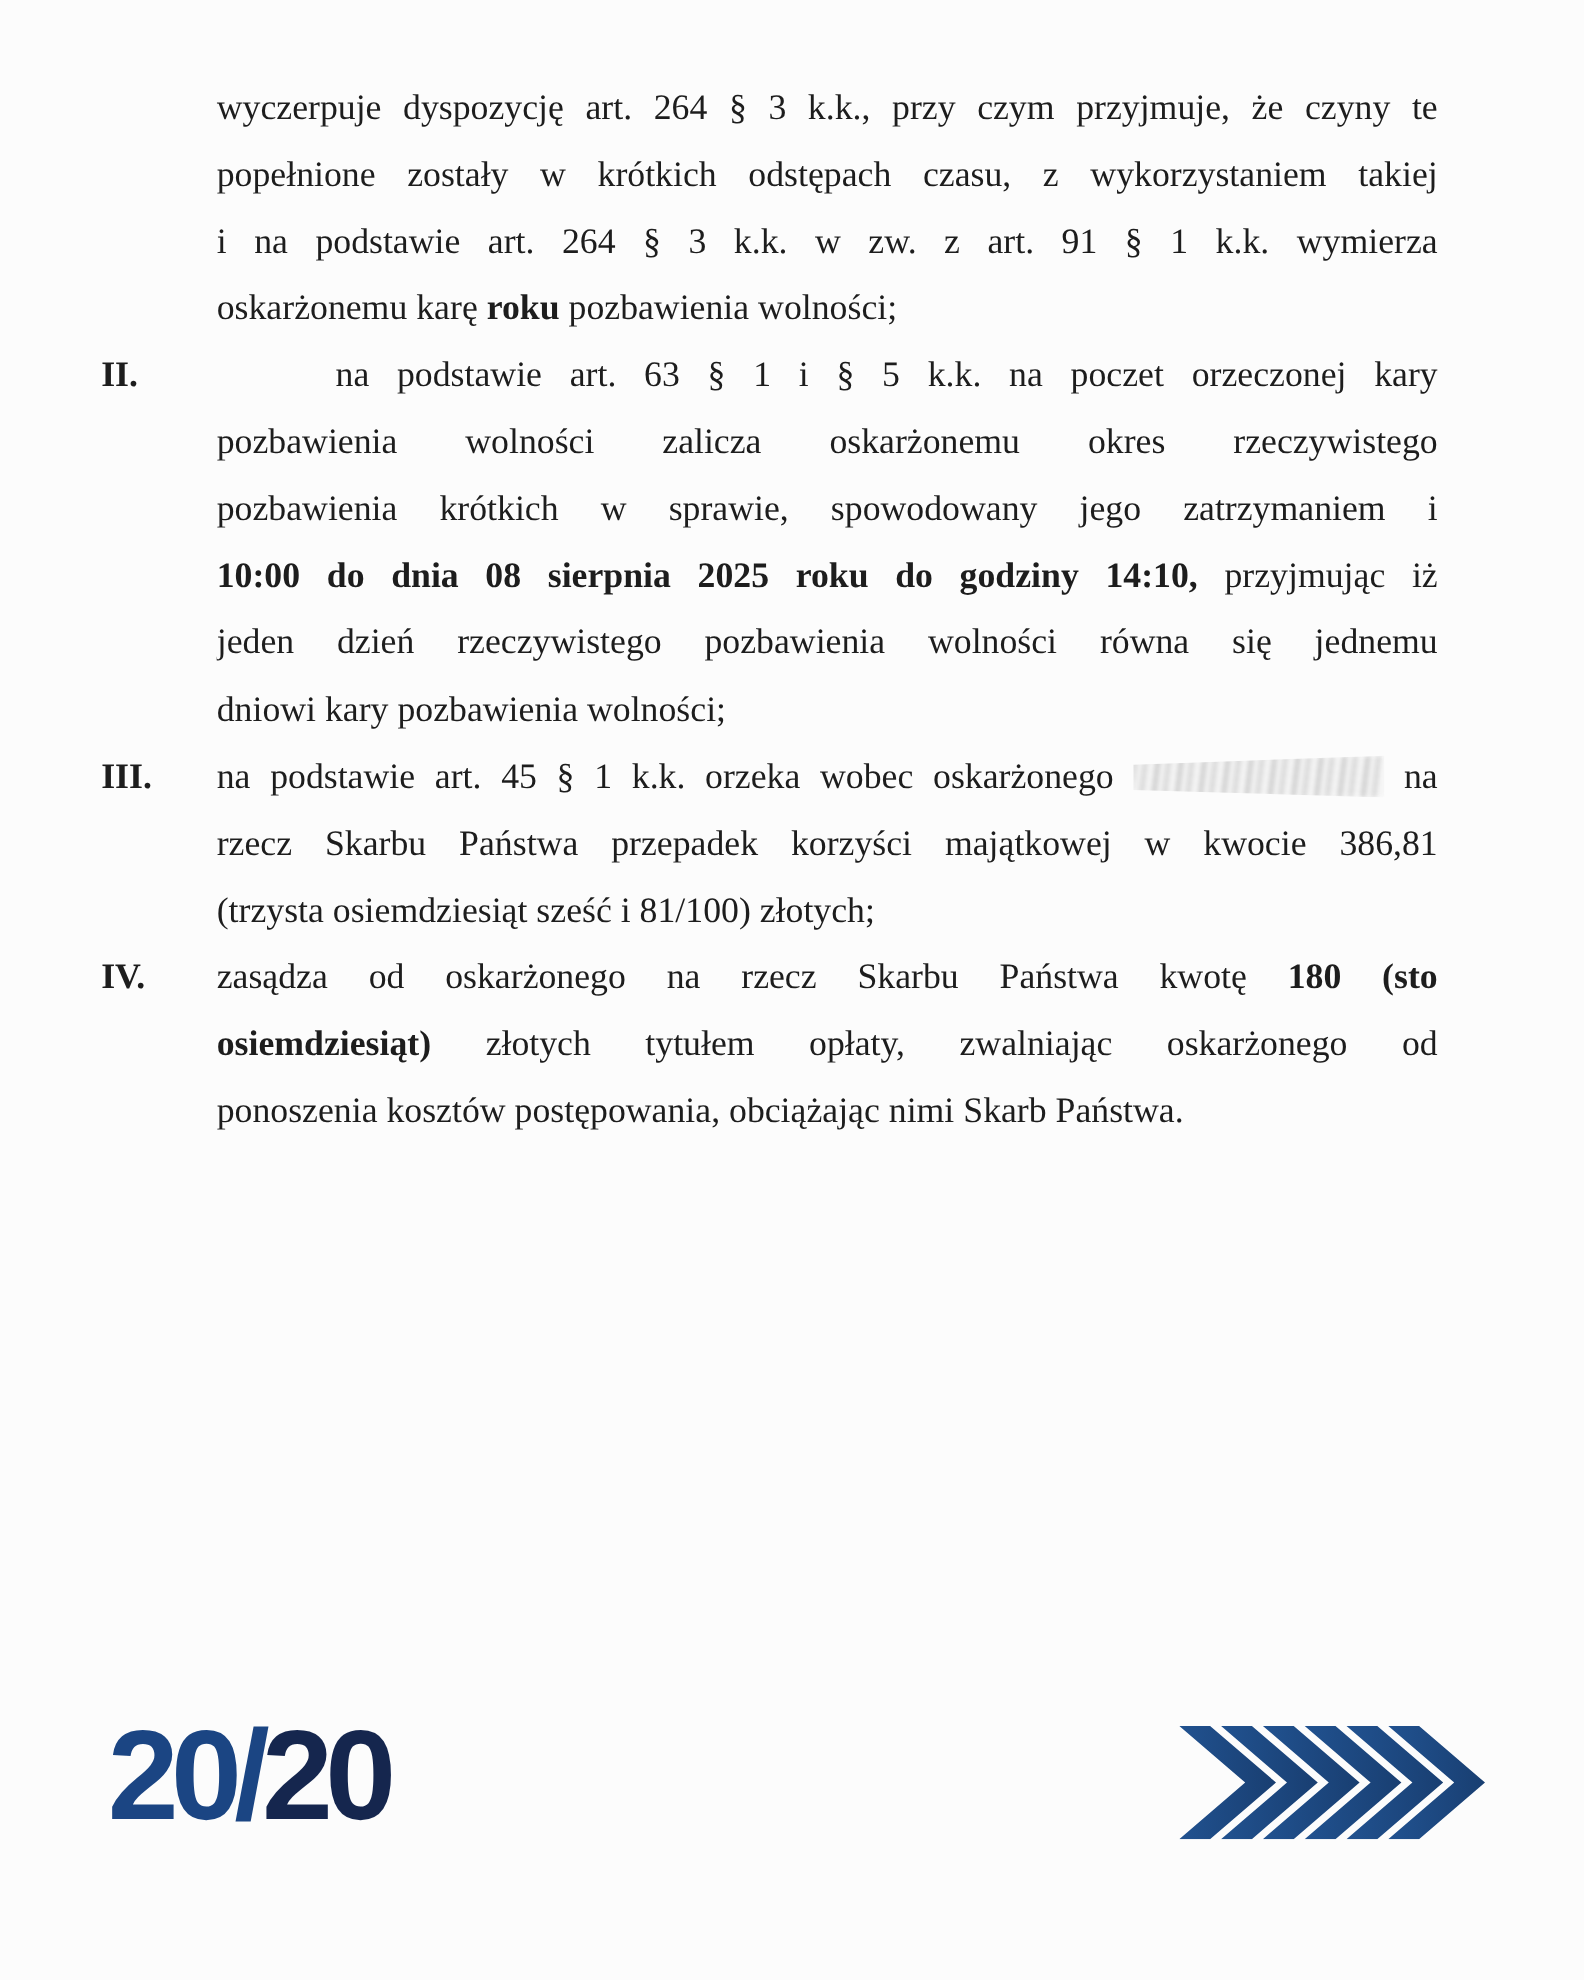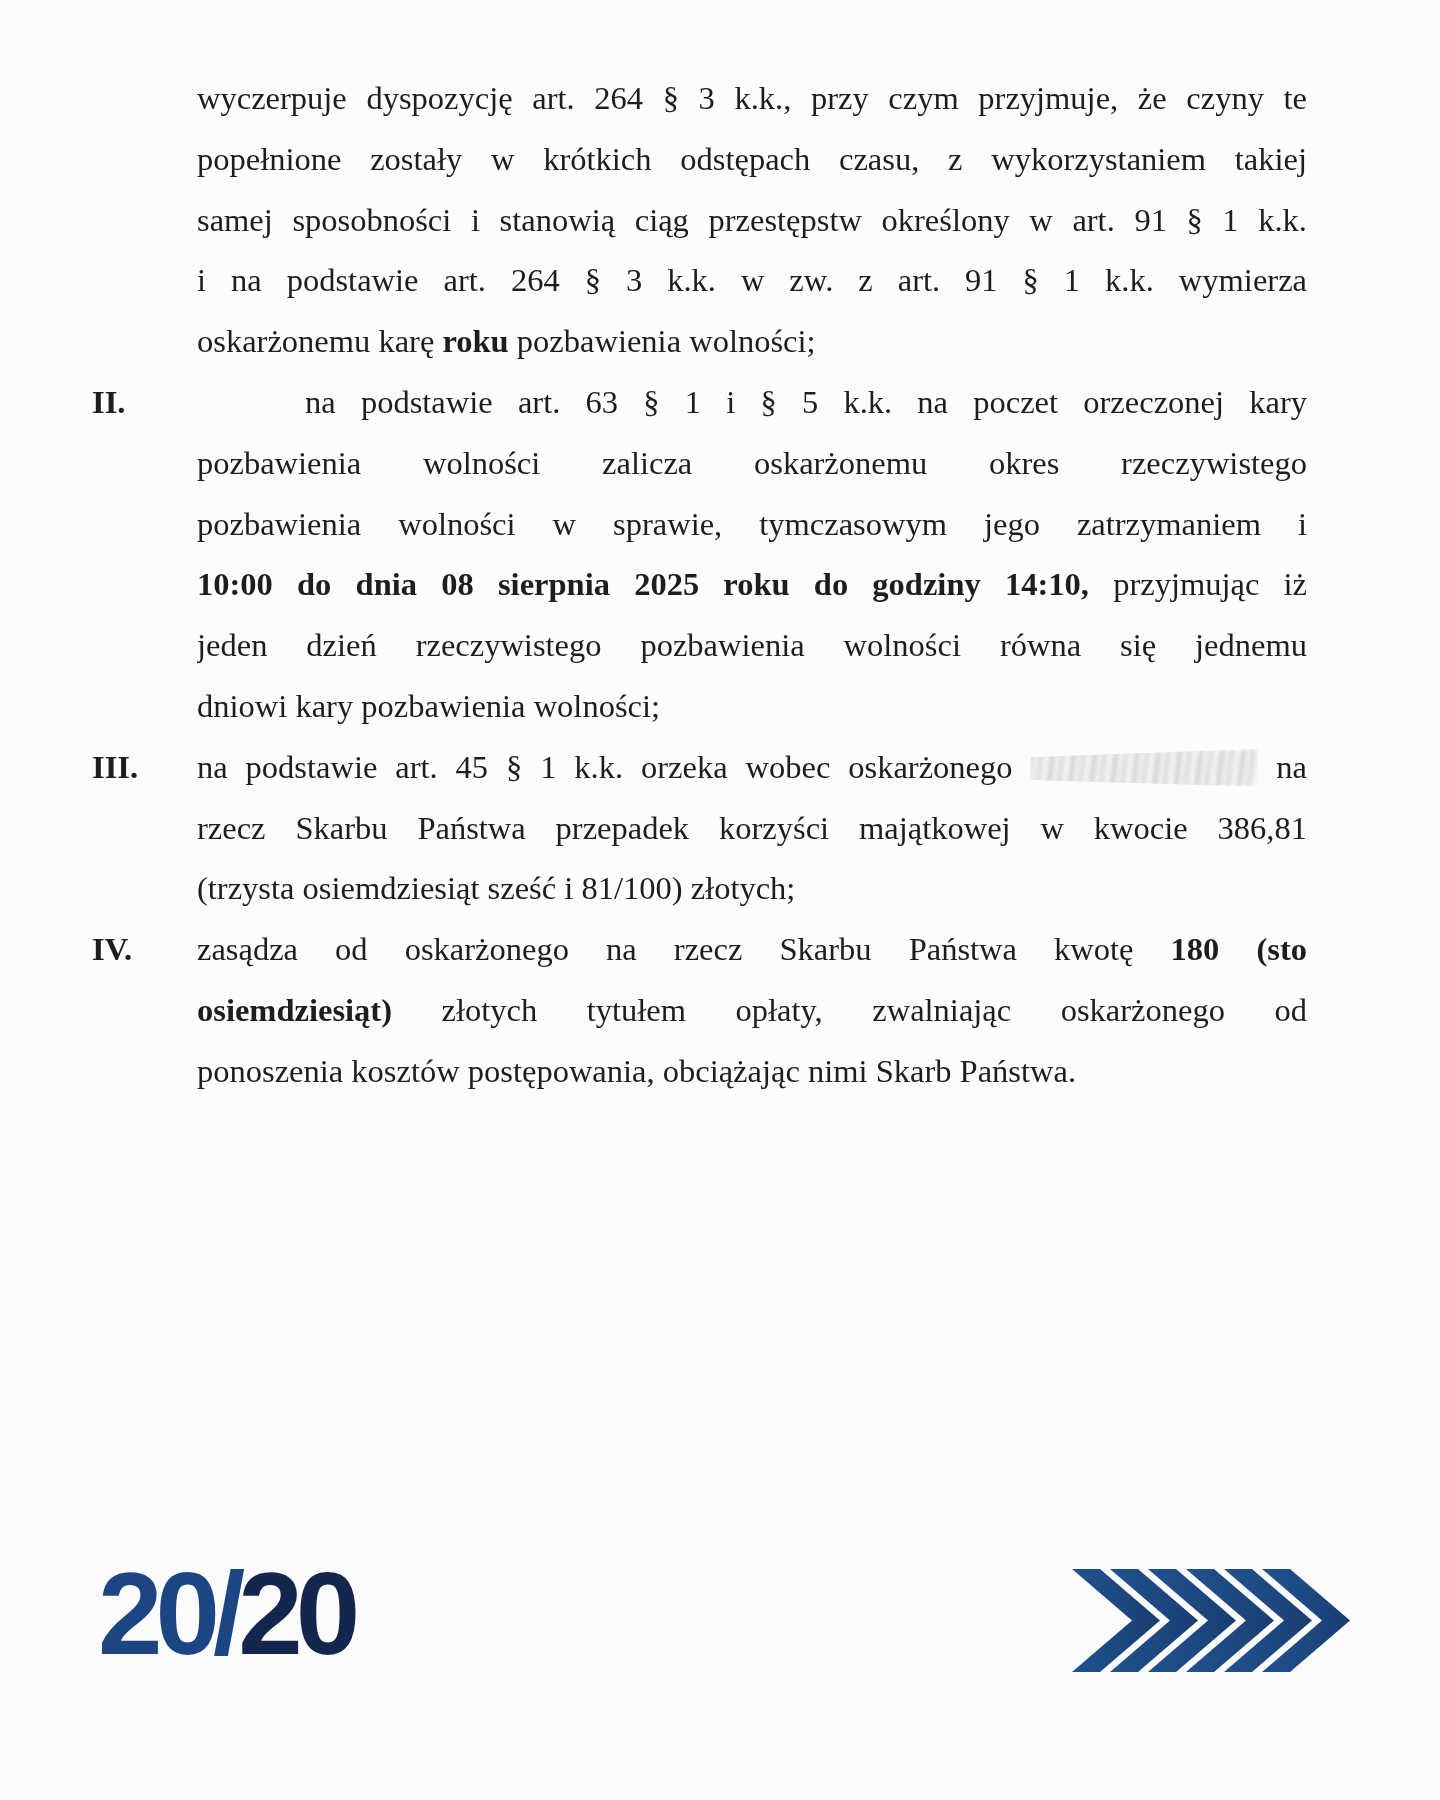--- a/index.html
+++ b/index.html
@@ -81,31 +81,30 @@
 <body>
 
 <div class="page">
 
   <main class="doc" id="doc">
       <div class="sec-row">
         <div class="numeral"></div>
         <div class="sec-body">
           <div class="line"><span class="">wyczerpuje dyspozycję art. 264 § 3 k.k., przy czym przyjmuje, że czyny te</span></div>
           <div class="line"><span class="">popełnione zostały w krótkich odstępach czasu, z wykorzystaniem takiej</span></div>
-          <div class="line"><span class="">samej sposobności i stanowią ciąg przestępstw określony w art. 91 § 1 k.k.</span></div>
           <div class="line"><span class="">i na podstawie art. 264 § 3 k.k. w zw. z art. 91 § 1 k.k. wymierza</span></div>
           <div class="line last"><span class="">oskarżonemu karę </span><span class="b">roku</span><span class=""> pozbawienia wolności;</span></div>
         </div>
       </div>
       <div class="sec-row">
         <div class="numeral">II.</div>
         <div class="sec-body">
           <div class="line" style="padding-left: 108px;"><span class="">na podstawie art. 63 § 1 i § 5 k.k. na poczet orzeczonej kary</span></div>
           <div class="line"><span class="">pozbawienia wolności zalicza oskarżonemu okres rzeczywistego</span></div>
-          <div class="line"><span class="">pozbawienia wolności w sprawie, tymczasowym jego zatrzymaniem i</span></div>
+          <div class="line"><span class="">pozbawienia krótkich w sprawie, spowodowany jego zatrzymaniem i</span></div>
           <div class="line"><span class="b">10:00 do dnia 08 sierpnia 2025 roku do godziny 14:10,</span><span class=""> przyjmując iż</span></div>
           <div class="line"><span class="">jeden dzień rzeczywistego pozbawienia wolności równa się jednemu</span></div>
           <div class="line last"><span class="">dniowi kary pozbawienia wolności;</span></div>
         </div>
       </div>
       <div class="sec-row">
         <div class="numeral">III.</div>
         <div class="sec-body">
           <div class="line"><span class="">na podstawie art. 45 § 1 k.k. orzeka wobec oskarżonego </span><span class="redaction"></span><span class=""> na</span></div>
           <div class="line"><span class="">rzecz Skarbu Państwa przepadek korzyści majątkowej w kwocie 386,81</span></div>

